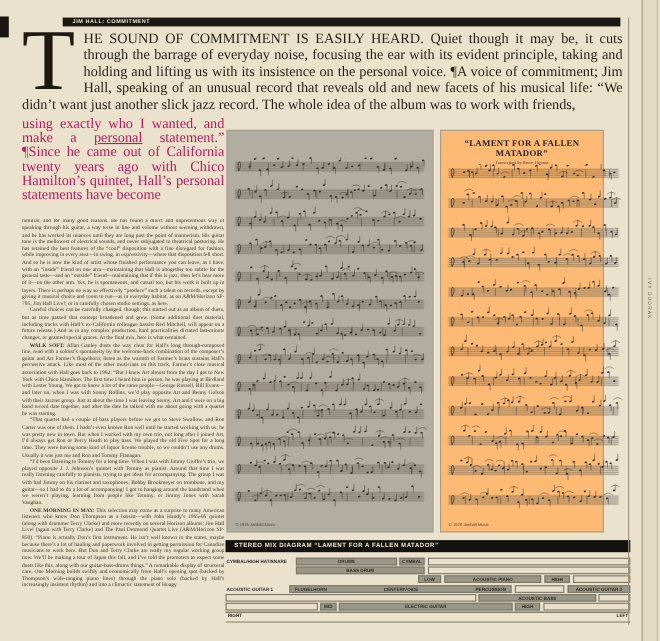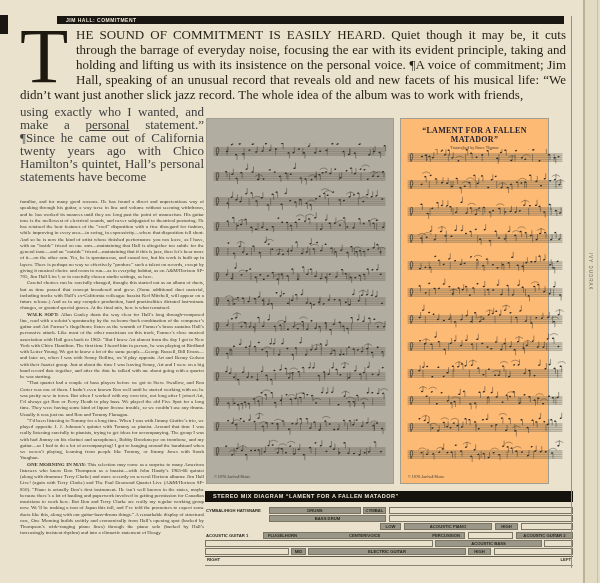--- a/index.html
+++ b/index.html
@@ -8,21 +8,21 @@
   
   .corner-notch{position:absolute;left:0;top:15px;width:8px;height:19px;background:#1a1611;}
   .masthead{position:absolute;left:57px;top:16px;width:507px;height:8px;background:#1a1611;}
   .masthead span{display:block;padding-left:9px;font-family:"Liberation Sans",sans-serif;
           font-weight:bold;font-size:5px;line-height:8px;letter-spacing:.5px;color:#efe8d6;}
   
   .intro-a{position:absolute;left:20px;top:27px;width:546px;font-size:13px;line-height:15px;
           text-align:justify;color:#241f15;}
   .dropcap{float:left;width:56px;height:46px;font-size:79px;line-height:57px;color:#1d1910;}
   .intro-b{position:absolute;left:20px;top:106px;width:184px;font-size:13px;line-height:12.9px;
-          text-align:justify;color:#404040;}
+          text-align:justify;color:#be185d;}
   .u{text-decoration:underline;}
   
   .notes-col{position:absolute;left:20px;top:199px;width:184px;height:380px;overflow:hidden;
           font-size:5px;line-height:6.25px;text-align:justify;color:#3a352a;}
   .np{margin:0;}
   .np + .np{text-indent:7px;}
   .lead{font-weight:bold;}
   
   .panel{position:absolute;top:118px;height:366px;background:#b1ada0;border:1px solid #a19d8f;
           box-sizing:border-box;}

